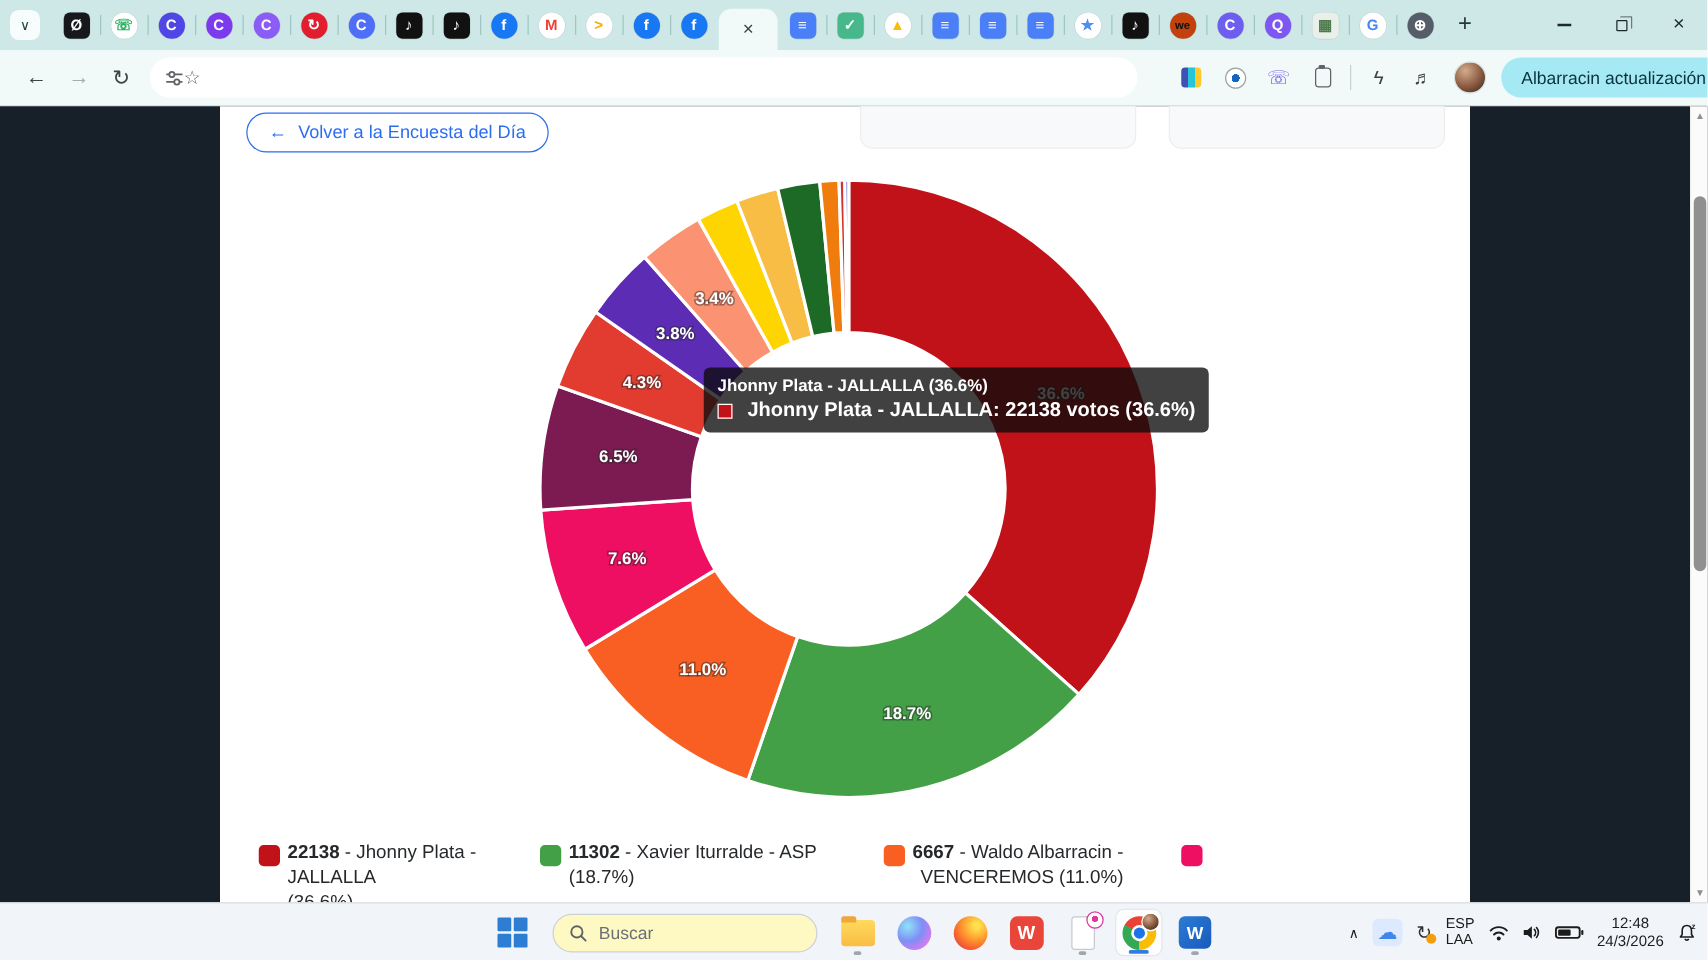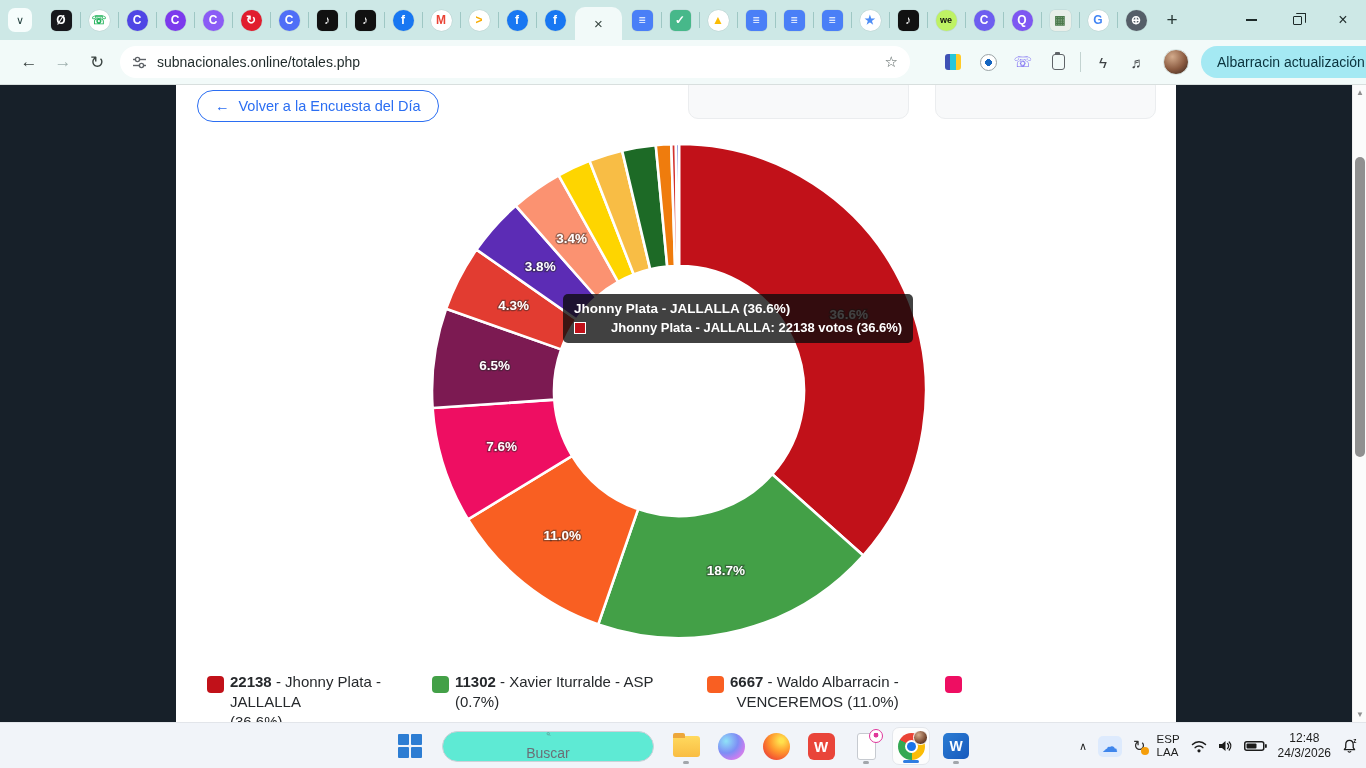--- a/index.html
+++ b/index.html
@@ -61,40 +61,40 @@
   .topcard { position:absolute; top:-9px; width:221px; height:43px; background:#f8f9fa; border:1px solid #ebedef; border-radius:10px; }
   .topcard.c1 { left:512px; } .topcard.c2 { left:759px; }
 
   .donut-svg { position:absolute; left:0; top:0; }
   .dlabel { font-family:"Liberation Sans",sans-serif; font-size:13.5px; font-weight:bold; fill:#ffffff;
             paint-order:stroke; stroke:rgba(40,40,40,0.45); stroke-width:2.5px; text-anchor:middle; }
 
   .charttip { position:absolute; left:387px; top:209px; background:rgba(12,12,12,0.78); border-radius:5px;
               padding:7px 11px 8px 11px; color:#fff; pointer-events:none; white-space:nowrap; }
   .charttip .tt-title { font-size:13.5px; font-weight:bold; }
-  .charttip .tt-row { margin-top:4px; display:flex; align-items:center; gap:25px; font-size:13px; font-weight:bold; }
+  .charttip .tt-row { margin-top:4px; display:flex; align-items:center; gap:12px; font-size:16px; font-weight:bold; }
   .tt-swatch { width:12px; height:12px; border:1.5px solid #fff; display:inline-block; }
 
   .legend-item { position:absolute; top:587px; display:flex; gap:6px; font-size:15px; color:#26292c; line-height:20px; }
   .lswatch { width:17px; height:17px; border-radius:4px; margin-top:4px; flex:0 0 auto; }
   .ltext b { font-weight:bold; }
 
   
   .scrollbar { position:absolute; right:0; top:0; width:14px; height:637px; background:#fbfbfb; border-left:1px solid #eeeeee; }
   .sb-arrow { position:absolute; left:0; width:14px; text-align:center; font-size:8px; color:#8f8f8f; }
   .sb-thumb { position:absolute; left:2px; top:72px; width:10px; height:300px; background:#909090; border-radius:6px; }
 
   
   .taskbar { position:absolute; left:0; top:722px; width:1366px; height:46px; background:#f1f4f9; border-top:1px solid #e2e5ea; }
   .tb-center { position:absolute; left:50%; transform:translateX(-50%); top:0; height:46px; display:flex; align-items:center; gap:7px; }
   .tbitem { width:38px; height:38px; display:flex; align-items:center; justify-content:center; position:relative; }
   .startgrid { width:24px; height:24px; display:grid; grid-template-columns:11px 11px; grid-template-rows:11px 11px; gap:2px; }
   .startgrid span { background:#2d7dd3; border-radius:1px; }
-  .tb-search { width:212px; height:31px; background:#5eead4; border:1px solid #cdd1d8; border-radius:16px;
-               display:flex; align-items:center; padding:0 12px; gap:9px; margin:0 6px;flex-direction:column; }
+  .tb-search { width:212px; height:31px; background:#fef9c3; border:1px solid #cdd1d8; border-radius:16px;
+               display:flex; align-items:center; padding:0 12px; gap:9px; margin:0 6px; }
   .tb-search .ph { font-size:14px; color:#6a6f77; }
   .ind { position:absolute; bottom:1px; left:50%; transform:translateX(-50%); width:6px; height:3px; border-radius:2px; background:#a2a6ab; }
   .ind.active { width:16px; background:#2f7de1; }
   .folder-ic { width:27px; height:21px; background:linear-gradient(#ffd95e,#f9bd43); border-radius:3px; position:relative; }
   .folder-ic::before { content:""; position:absolute; top:-3px; left:0; width:12px; height:5px; background:#eda73b; border-radius:2px 2px 0 0; }
   .copilot-ic { width:27px; height:27px; border-radius:50%; background:radial-gradient(circle at 30% 30%, #8fe3f7, #7e8ef5 45%, #c77ef0 72%, #f3a0c5); }
   .firefox-ic { width:27px; height:27px; border-radius:50%; background:radial-gradient(circle at 68% 28%, #ffe14d 8%, #ff9a2e 42%, #f45a32 72%, #c23d68); }
   .wps-ic { width:27px; height:27px; border-radius:6px; background:#e9453a; color:#fff; font-weight:bold; font-size:15px;
             display:flex; align-items:center; justify-content:center; }
   .phone-ic { width:19px; height:27px; background:#fff; border:1.5px solid #c6cad0; border-radius:3px; position:relative; }
@@ -192,21 +192,21 @@
       <div class="ptab">
         <span class="picon sq" style="background: rgb(74, 127, 247); color: rgb(255, 255, 255);">≡</span>
       </div>
       <div class="ptab">
         <span class="picon" style="background: rgb(255, 255, 255); color: rgb(78, 141, 246);">★</span>
       </div>
       <div class="ptab">
         <span class="picon sq" style="background: rgb(17, 17, 17); color: rgb(255, 255, 255);">♪</span>
       </div>
       <div class="ptab">
-        <span class="picon" style="background: #bef264; color: rgb(17, 17, 17); font-size: 9px;">we</span>
+        <span class="picon" style="background: #c2410c; color: rgb(17, 17, 17); font-size: 9px;">we</span>
       </div>
       <div class="ptab">
         <span class="picon" style="background: rgb(109, 94, 240); color: rgb(255, 255, 255);">C</span>
       </div>
       <div class="ptab">
         <span class="picon" style="background: rgb(126, 87, 242); color: rgb(255, 255, 255);">Q</span>
       </div>
       <div class="ptab">
         <span class="picon sq" style="background: rgb(233, 239, 233); color: rgb(76, 122, 76);">▦</span>
       </div>
@@ -233,21 +233,20 @@
   <div class="navbtn">←</div>
   <div class="navbtn disabled">→</div>
   <div class="navbtn">↻</div>
   <div class="urlpill">
     <svg width="15" height="15" viewBox="0 0 15 15">
       <line x1="1" y1="4.5" x2="14" y2="4.5" stroke="#5f6368" stroke-width="1.4"></line>
       <circle cx="5.5" cy="4.5" r="2.1" fill="#fff" stroke="#5f6368" stroke-width="1.4"></circle>
       <line x1="1" y1="10.5" x2="14" y2="10.5" stroke="#5f6368" stroke-width="1.4"></line>
       <circle cx="9.5" cy="10.5" r="2.1" fill="#fff" stroke="#5f6368" stroke-width="1.4"></circle>
     </svg>
-    <span class="urltext">subnacionales.online/totales.php</span>
     <span class="starbtn">☆</span>
   </div>
   <div class="extrow">
     <div class="extbtn">
         <span class="invid-box"></span>
       </div>
     <div class="extbtn">
         <span class="eye-circ"></span>
       </div>
     <div class="extbtn" style="color:#7360f2;">☏</div>
@@ -312,21 +311,21 @@
           <span class="lswatch" style="background: rgb(193, 17, 25);"></span>
           <div class="ltext">
             <div><b>22138</b> - Jhonny Plata - JALLALLA</div>
             <div>(36.6%)</div>
           </div>
         </div>
         <div class="legend-item" style="left: 256px; width: 250px;">
           <span class="lswatch" style="background: rgb(67, 160, 71);"></span>
           <div class="ltext">
             <div><b>11302</b> - Xavier Iturralde - ASP</div>
-            <div>(0.7%)</div>
+            <div>(18.7%)</div>
           </div>
         </div>
         <div class="legend-item" style="left: 531px; width: 225px; text-align: right;">
           <span class="lswatch" style="background: rgb(249, 95, 34);"></span>
           <div class="ltext">
             <div><b>6667</b> - Waldo Albarracin -</div>
             <div>VENCEREMOS (11.0%)</div>
           </div>
         </div>
         <div class="legend-item" style="left: 769px; width: 220px;">

